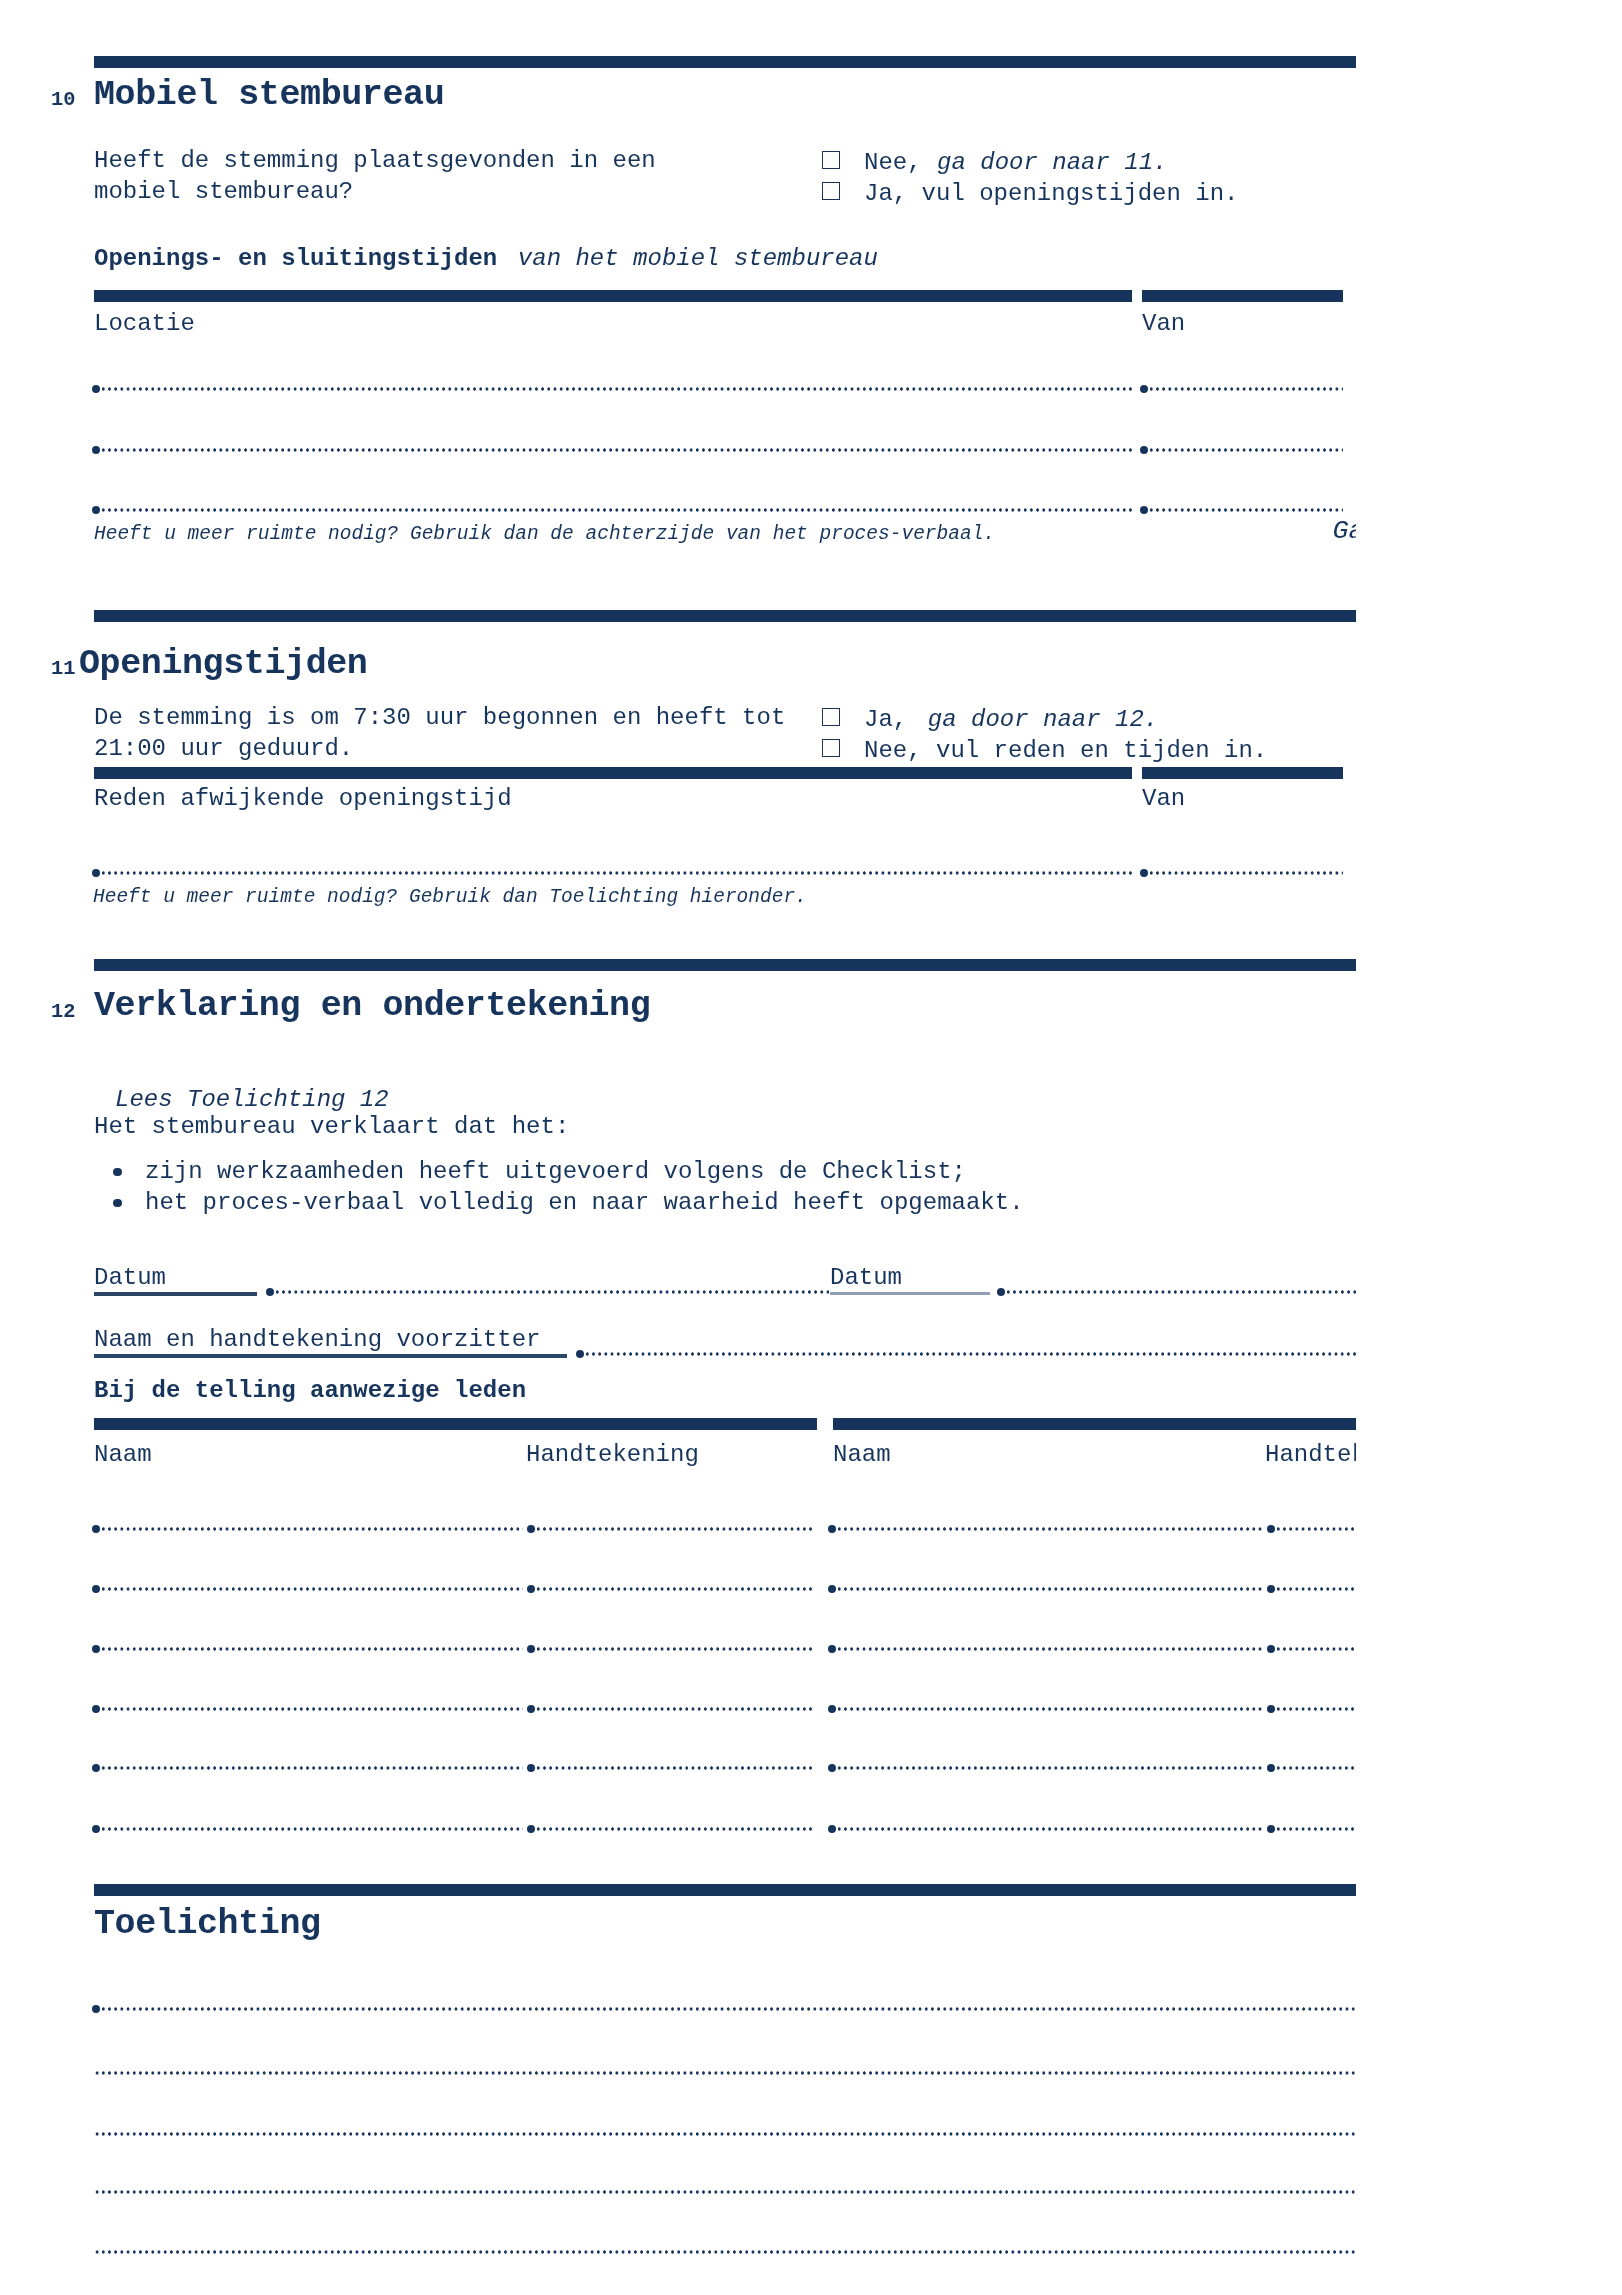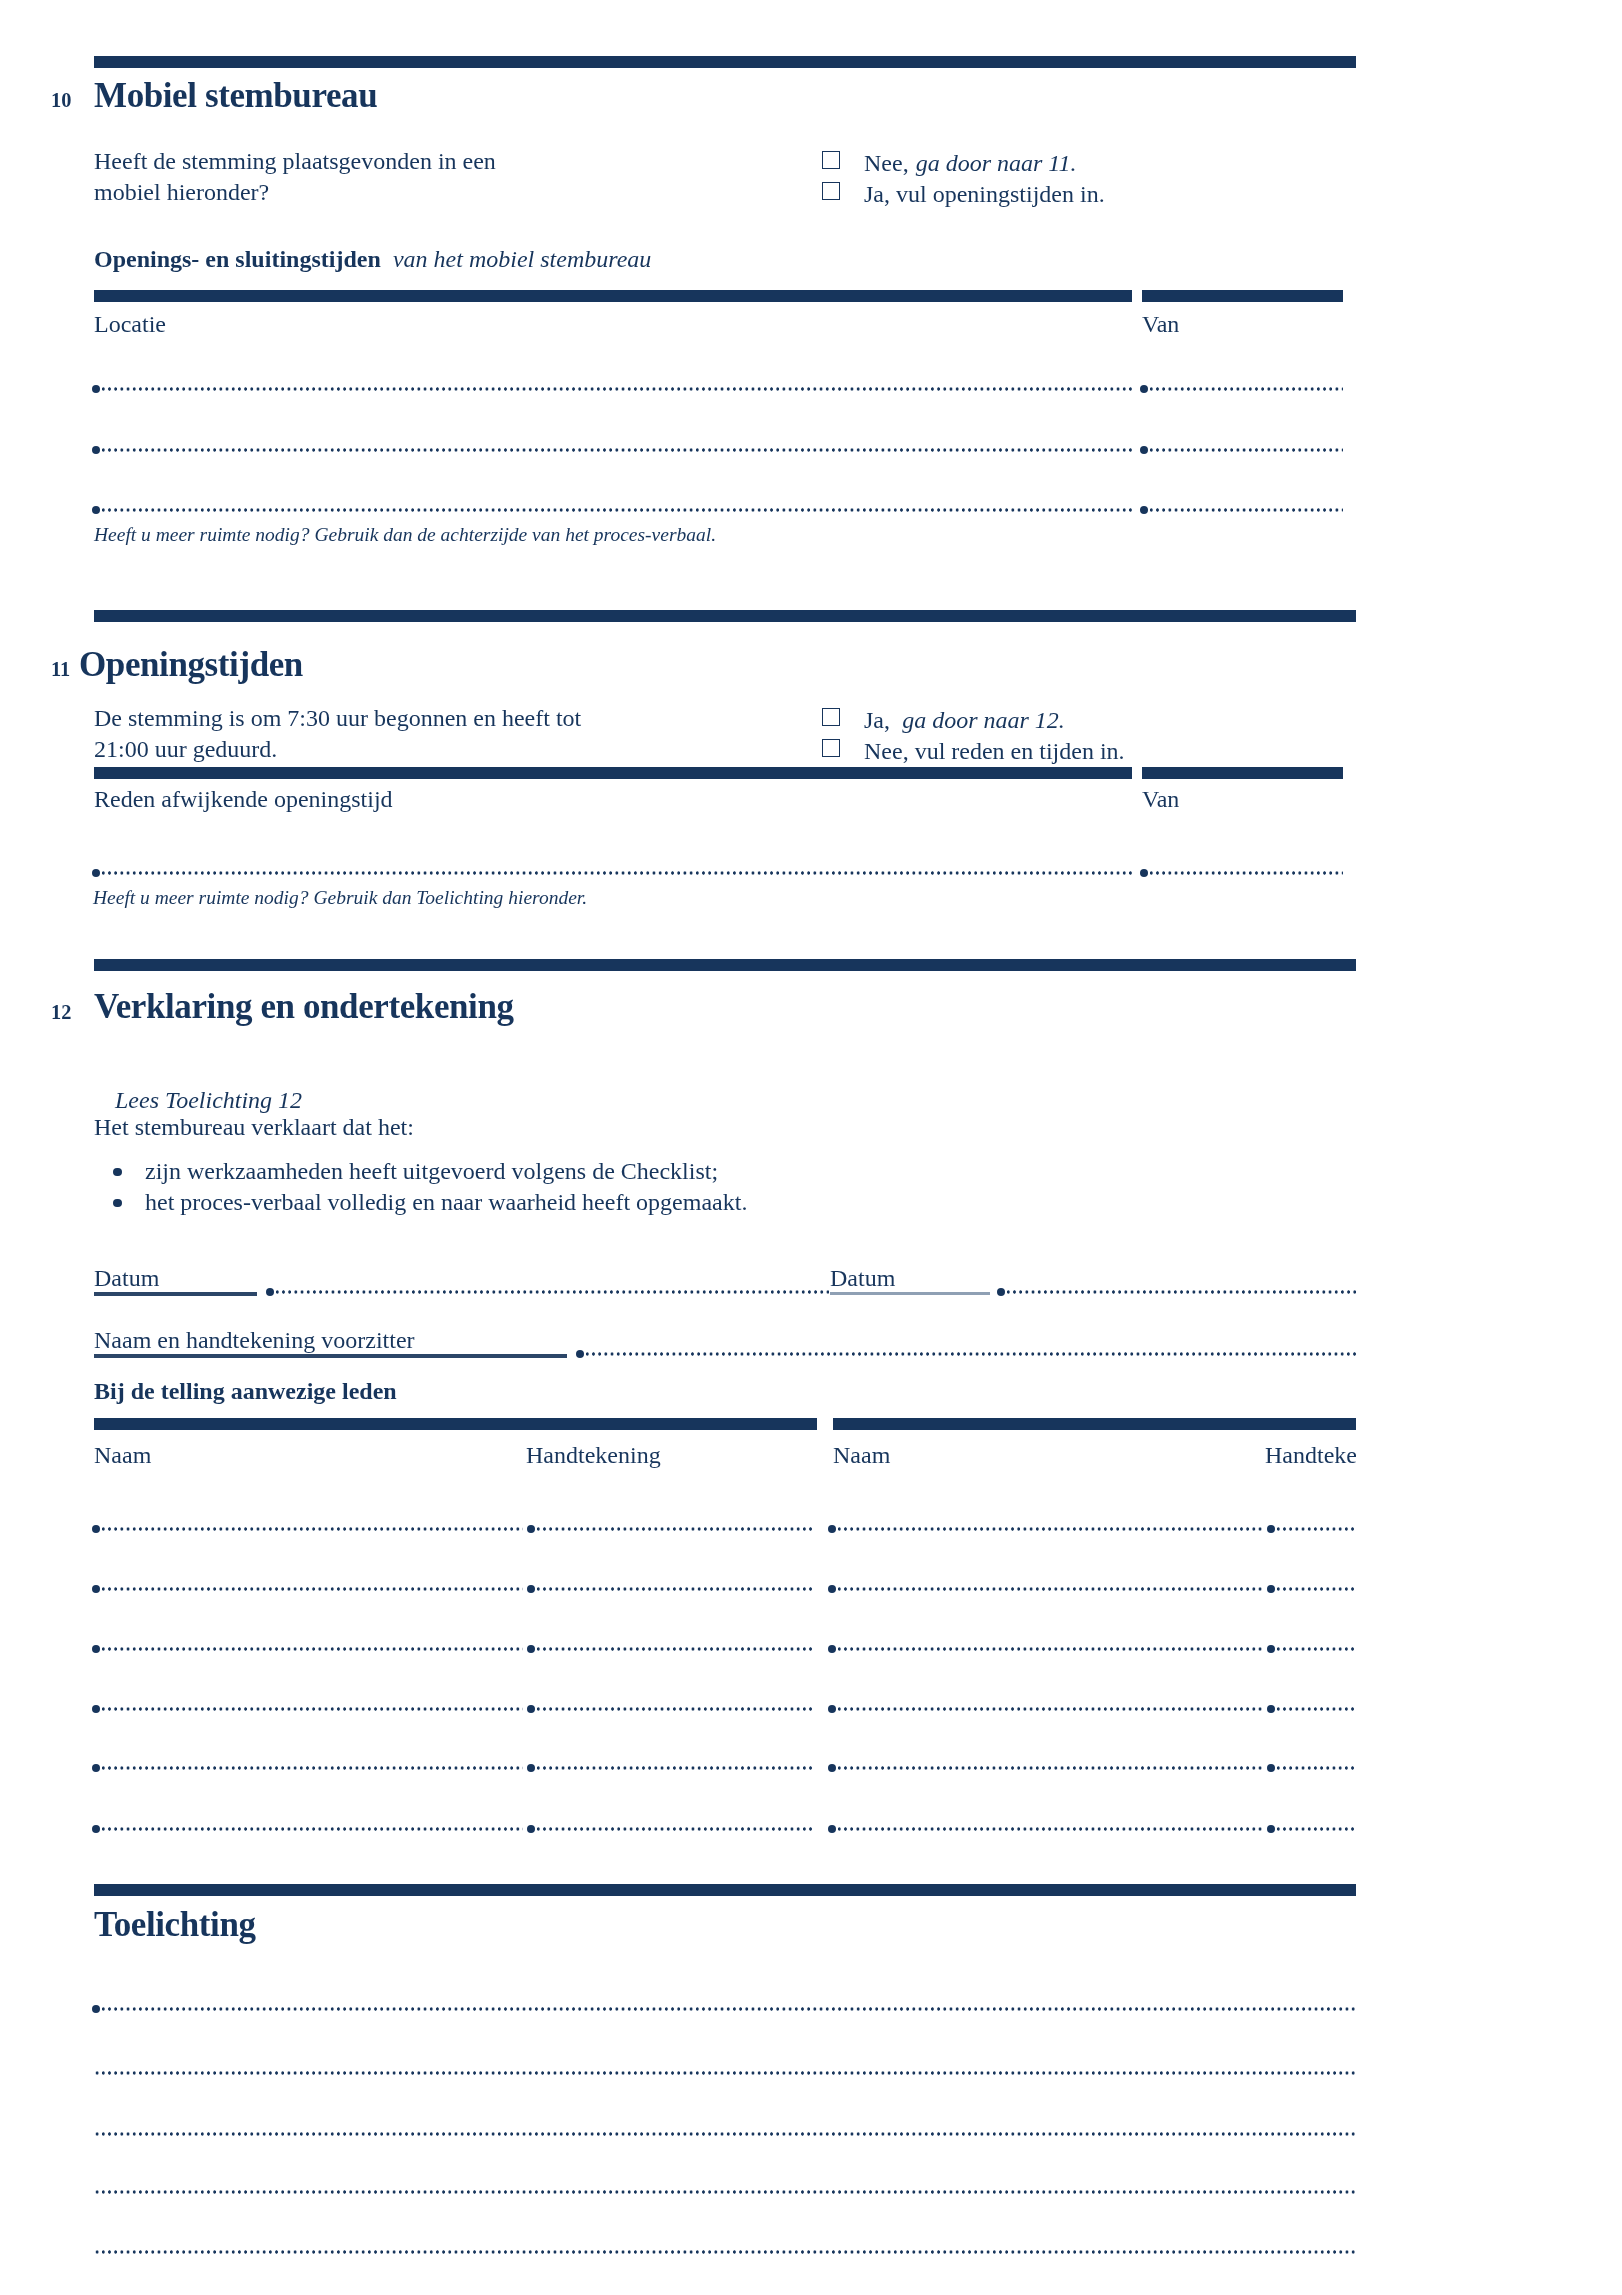--- a/index.html
+++ b/index.html
@@ -1,19 +1,19 @@
 <!DOCTYPE html>
 <html style="--navy: #17355c;font-size:14px"><head>
 <meta charset="utf-8">
 <style>
   :root{ --navy:#17355c; }
   html,body{margin:0;padding:0;background:#ffffff;}
   .page{
     position:relative;width:1356px;height:2295px;background:#fff;
-    font-family:Liberation Serif, serif;color:var(--navy);
+    font-family:Liberation Mono, monospace;color:var(--navy);
     overflow:hidden;
   }
   .bar{position:absolute;height:11.5px;background:var(--navy);}
   .secnum{position:absolute;font-size:20.4px;font-weight:700;line-height:1;}
   .sectitle{position:absolute;font-size:35px;font-weight:700;line-height:1;letter-spacing:-0.4px;}
   .body27{position:absolute;font-size:24px;line-height:1;white-space:nowrap;}
   .note{position:absolute;font-size:19.5px;font-style:italic;line-height:1;white-space:nowrap;}
   .goto{position:absolute;font-size:26.6px;font-style:italic;line-height:1;text-align:right;}
   .collabel{position:absolute;font-size:24px;line-height:1;white-space:nowrap;}
   .boldlabel{position:absolute;font-size:24px;font-weight:700;line-height:1;white-space:nowrap;}
@@ -39,21 +39,21 @@
 </head>
 <body>
 
 <div class="page">
 
   <div class="bar" style="top:56px;left:94px;width:1477px;"></div>
   <div class="secnum" style="top:90px;left:51px;">10</div>
   <div class="sectitle" style="top:78px;left:94px;">Mobiel stembureau</div>
 
   <div class="body27" style="top:149px;left:94px;">Heeft de stemming plaatsgevonden in een</div>
-  <div class="body27" style="top:180px;left:94px;">mobiel hieronder?</div>
+  <div class="body27" style="top:180px;left:94px;">mobiel stembureau?</div>
 
   <div class="cb" style="top:151px;left:822px;"></div>
   <div class="body27" style="top:151px;left:864px;">
     <span>Nee,</span>
     <span class="ital" style="margin-left: 1px;">ga door naar 11.</span>
   </div>
   <div class="cb" style="top:182px;left:822px;"></div>
   <div class="body27" style="top:182px;left:864px;">Ja, vul openingstijden in.</div>
 
   <div class="boldlabel" style="top:247px;left:94px;">

